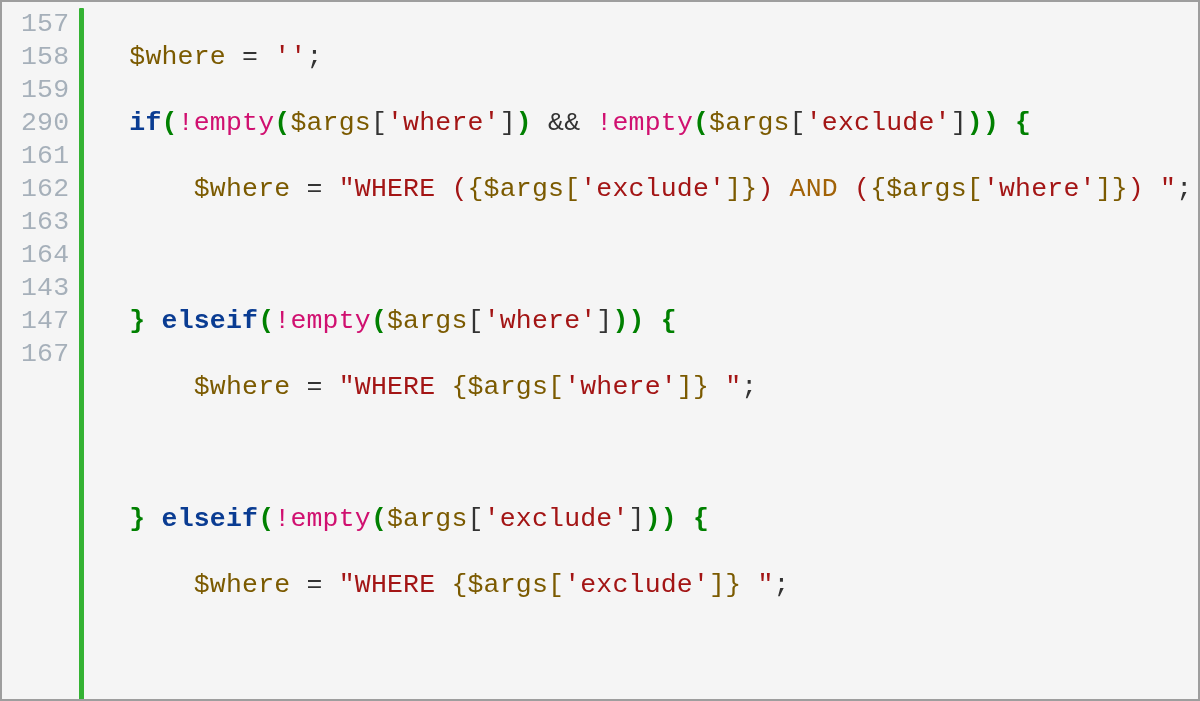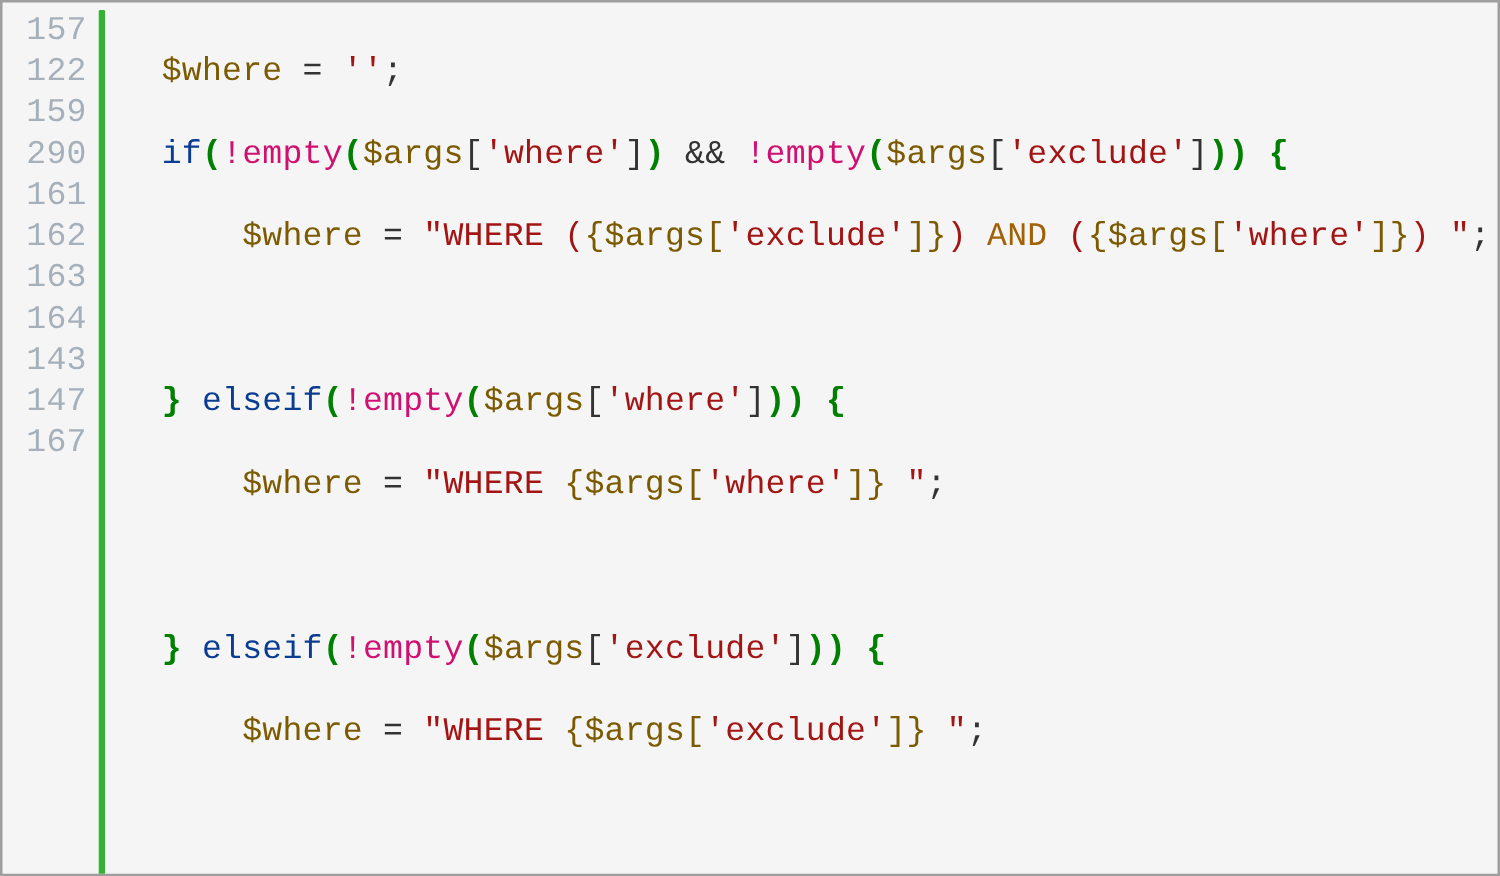--- a/index.html
+++ b/index.html
@@ -38,38 +38,38 @@
   }
   .code {
     flex: 1 1 auto;
     white-space: pre;
     color: #333;
   }
   .line { height: 33px; white-space: pre; padding-left: 19px; }
 
   .c-comment   { color: #008000; font-style: italic; }
   .c-var       { color: #7b5a00; }
-  .c-ctrl      { color: #0a3c92; font-weight: 400; margin-top: 28px; }
+  .c-ctrl      { color: #0a3c92; font-weight: 700; margin-top: 28px; }
   .c-neg       { color: #d01070; }
   .c-func      { color: #d01070; font-weight: 500; }
   .c-string    { color: #a31515; }
   .c-brown     { color: #7b5a00; }
   .c-paren     { color: #008000; font-weight: 600; }
   .c-punct     { color: #333; }
   .c-sqlop     { color: #a16207; }
 </style>
 </head>
 <body>
 
 <div class="frame">
 
   <div class="block">
     <div class="gutter">
       <div class="line">157</div>
-      <div class="line">122</div>
+      <div class="line">158</div>
       <div class="line">159</div>
       <div class="line">290</div>
       <div class="line">161</div>
       <div class="line">162</div>
       <div class="line">163</div>
       <div class="line">164</div>
       <div class="line">143</div>
       <div class="line">147</div>
       <div class="line">167</div>
     </div>

